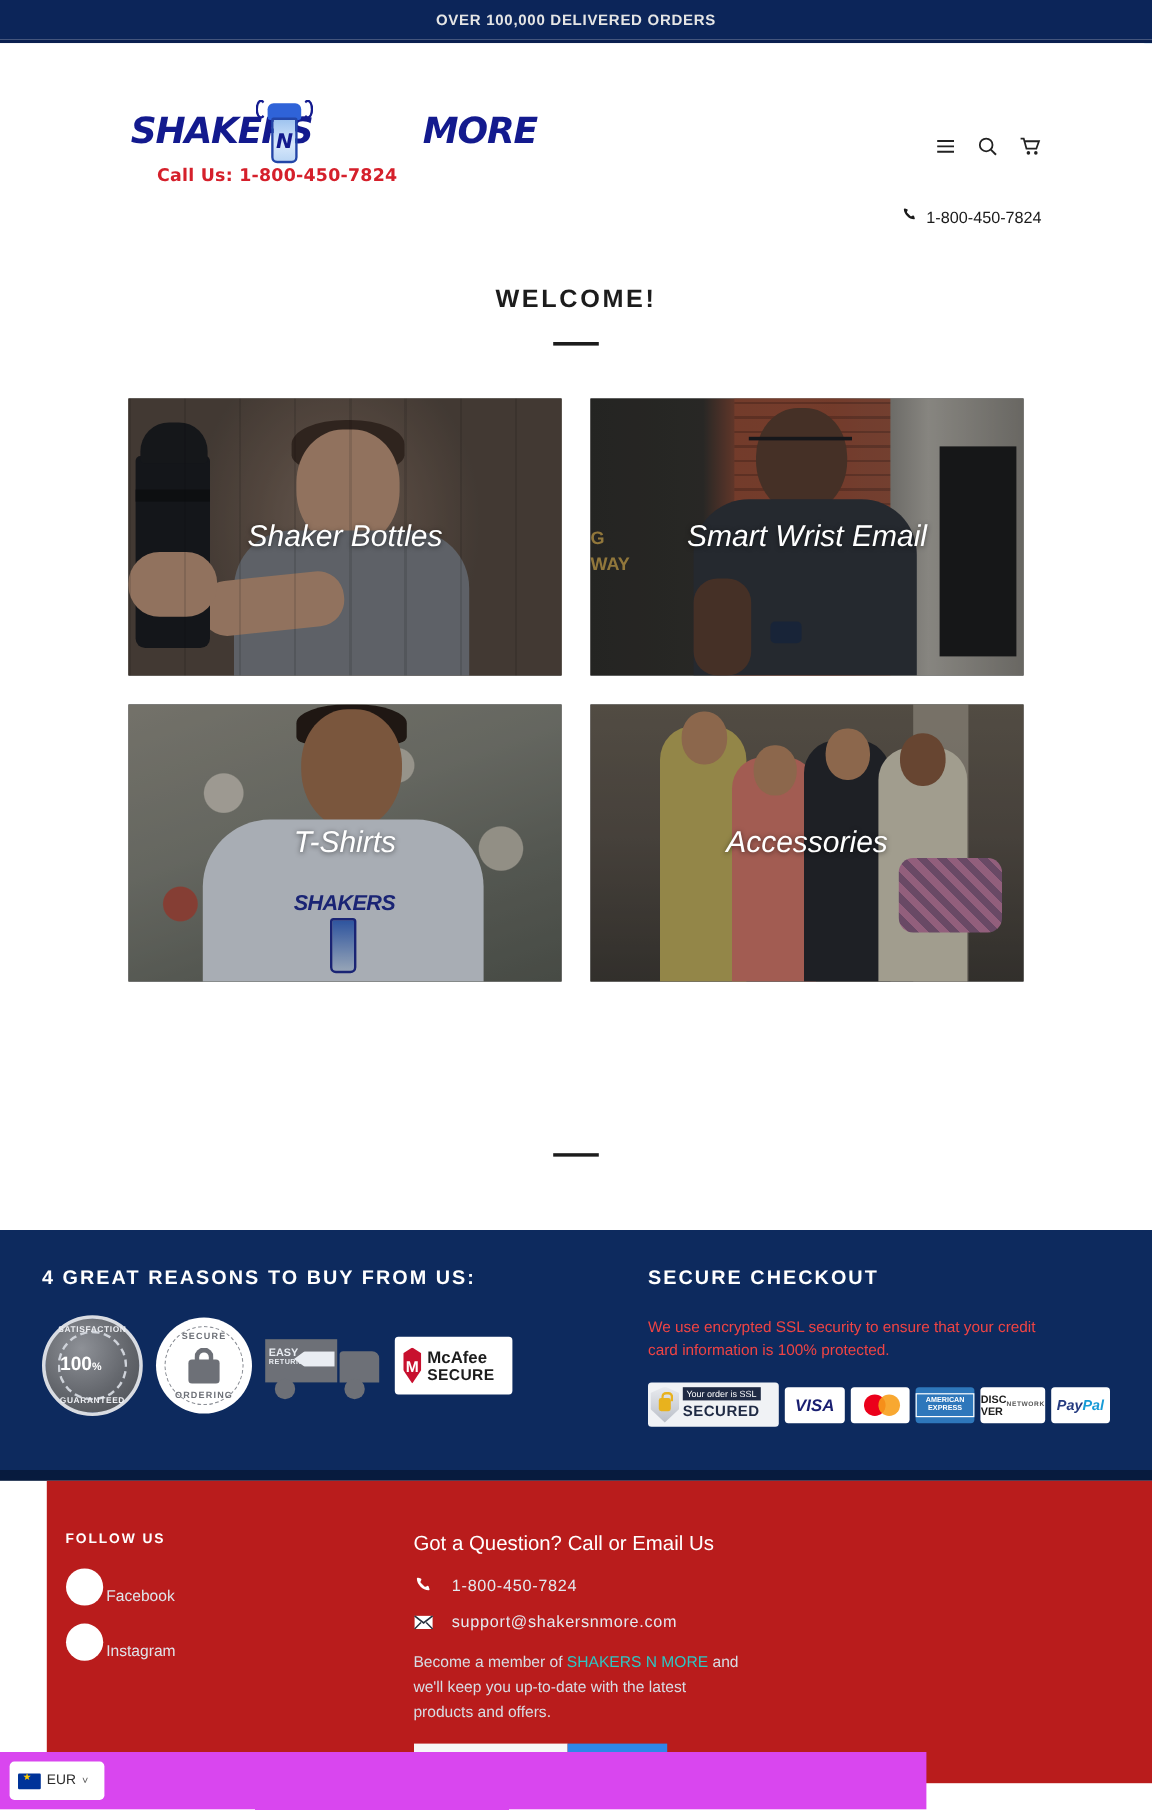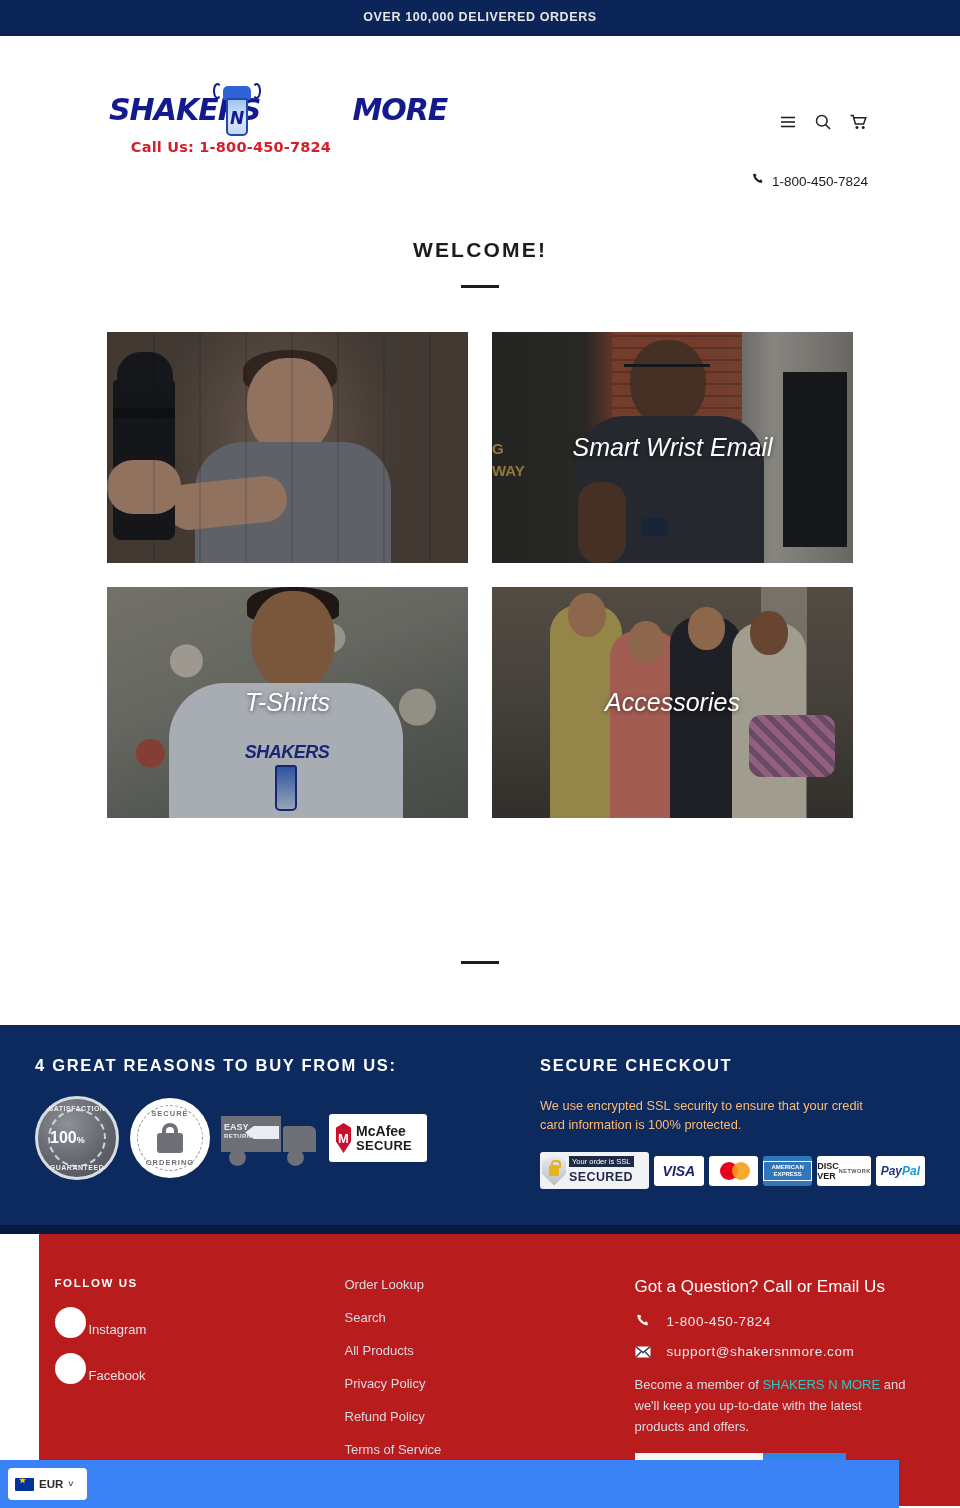--- a/index.html
+++ b/index.html
@@ -200,21 +200,21 @@
 
   
   .band { background: #0d2a5e; padding: 31px 0 36px; position: relative; }
   .band-inner { width: 890px; margin: 0 auto; display: flex; }
   .band-left { width: 505px; }
   .band-right { width: 385px; }
   .band h3 {
     color: #fff; font-size: 16.5px; font-weight: bold; letter-spacing: 1.7px;
     margin-bottom: 21px;
   }
-  .band p { color: #fdba74; font-size: 12.8px; line-height: 19px; max-width: 345px; margin-bottom: 18px; }
+  .band p { color: #ef4444; font-size: 12.8px; line-height: 19px; max-width: 345px; margin-bottom: 18px; }
   .badges { display: flex; align-items: center; gap: 11px; }
 
   .badge-sat { width: 84px; height: 84px; border-radius: 50%;
     background: radial-gradient(circle at 38% 32%, #8e9197 0%, #63666c 55%, #4a4d53 100%);
     border: 3px solid #d9dce2; position: relative; display:flex; align-items:center; justify-content:center; }
   .badge-sat .inner { width:58px;height:58px;border-radius:50%;border:2px dashed #cfd3da;
     display:flex;align-items:center;justify-content:flex-start; }
   .badge-sat .pct { color:#fff; font-size:16px; font-weight:bold; }
   .badge-sat .pct small { font-size: 9px; }
   .badge-sat .ctop, .badge-sat .cbot {
@@ -302,21 +302,21 @@
   .f-ct .ic { width:17px; display:flex; justify-content:center; color:#fff; }
   .f-news { color:#d7dce3; font-size:13px; line-height:21px; margin-top: 14px; margin-bottom: 16px; max-width: 278px; }
   .f-news b { color:#2ec7c4; font-weight:normal; }
   .fsub { display:flex; }
   .fsub input { width:128px;height:33px;border:none;padding:0 11px;font-size:13px;
     font-style:italic; color:#2b2b2b; background:#f7f7f7; }
   .fsub button { width:83px;height:33px;border:none;background:#2f86e8; color:#fff;
     font-size:9.5px; font-weight:bold; letter-spacing:1.2px; cursor:pointer; }
 
   
-  .bottom { position:absolute; left:0; bottom:0; width:899px; height:48px; background:#3b82f6;font-weight:bold; }
+  .bottom { position:absolute; left:0; bottom:0; width:772px; height:48px; background:#d946ef; }
   .bottom .copy { position:absolute; left:0; right:0; top:15px; text-align:center;
     color:#f2fdfd; font-size:11.5px; }
   .curr { position:absolute; left:8px; top:8px; width:79px; height:32px; background:#fff;
     border-radius:4px; display:flex; align-items:center; gap:5px; padding-left:7px; cursor:pointer; }
   .curr .flag { width:19px;height:13px;background:#003399; border-radius:1px; position:relative; }
   .curr .flag::after { content:"★"; position:absolute; left:4px; top:-2px; color:#ffcc00; font-size:8px; }
   .curr .cl { font-size:11.5px; color:#2b2b2b; }
   .curr .cv { font-size:9px; color:#555; }
 </style>
 </head>
@@ -393,20 +393,21 @@
         <span class="t1-head"></span>
         <span class="t1-body"></span>
       <span class="t1-arm"></span>
       <span class="t1-bottle">
           <span class="t1-bcap"></span>
           <span class="t1-bring"></span>
         </span>
       <span class="t1-hand"></span>
     </div>
     <div class="ov"></div>
+    <div class="cap">Shaker Bottles</div>
   </div>
 
   <div class="tile">
     <div class="ph ph2">
       <span class="t2-brick"></span>
         <span class="t2-door"></span>
       <span class="t2-sign">G<br>WAY</span>
       <span class="t2-head"></span>
         <span class="t2-glass"></span>
       <span class="t2-body"></span>
@@ -534,47 +535,28 @@
 </div>
 <div class="band-sep"></div>
 
 <div class="footer">
   <div class="footer-inner">
 
     <div class="fc1">
       <div class="f-title">FOLLOW US</div>
       <div class="social">
         <span class="dot"></span>
-        <span class="nm">Instagram</span>
+        <span class="nm">Facebook</span>
       </div>
       <div class="social">
         <span class="dot"></span>
-        <span class="nm">Facebook</span>
-      </div>
-    </div>
-
-    <div class="fc2">
-      <a class="flink">Order Lookup</a>
-      <a class="flink">Search</a>
-      <a class="flink">All Products</a>
-      <a class="flink">Privacy Policy</a>
-      <a class="flink">Refund Policy</a>
-      <a class="flink">Terms of Service</a>
-      <div class="fsearch">
-        <input type="text" placeholder="Search" style="">
-        <button>
-          <span>
-            <svg width="15" height="15" viewBox="0 0 16 16">
-                <circle cx="6.6" cy="6.6" r="5" fill="none" stroke="#fff" stroke-width="1.8"></circle>
-                <line x1="10.4" y1="10.4" x2="15" y2="15" stroke="#fff" stroke-width="2"></line>
-              </svg>
-          </span>
-        </button>
-      </div>
-    </div>
+        <span class="nm">Instagram</span>
+      </div>
+    </div>
+
 
     <div class="fc3">
       <div class="f3-title">Got a Question? Call or Email Us</div>
       <div class="f-ct">
         <span class="ic">
           <svg width="15" height="15" viewBox="0 0 13 13">
               <path d="M1.2 1.4c0-.5.5-.9 1-.7l1.8.6c.4.1.6.6.4 1l-.6 1.2c-.1.3 0 .6.2.8l2.7 2.7c.2.2.5.3.8.2l1.2-.6c.4-.2.9 0 1 .4l.6 1.8c.2.5-.2 1-.7 1C5.6 9.8 1.2 5.4 1.2 1.4z" fill="#fff"></path>
             </svg>
         </span>
         <span>1-800-450-7824</span>

